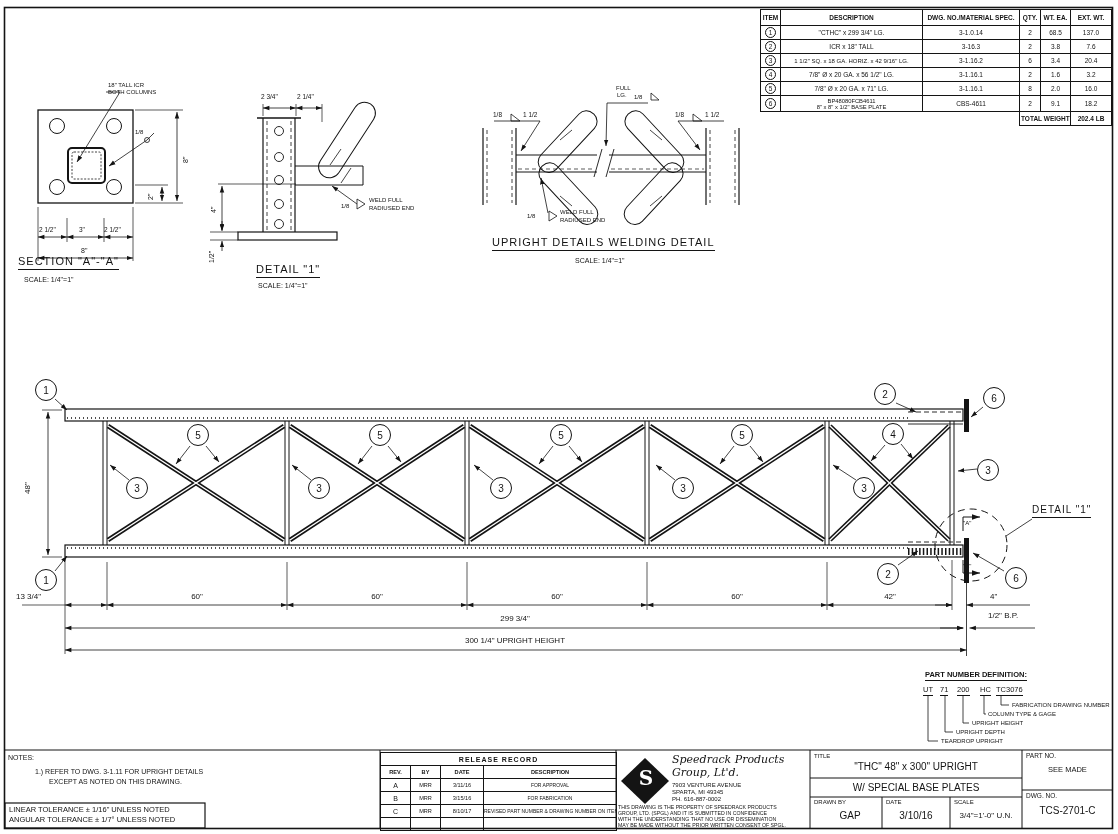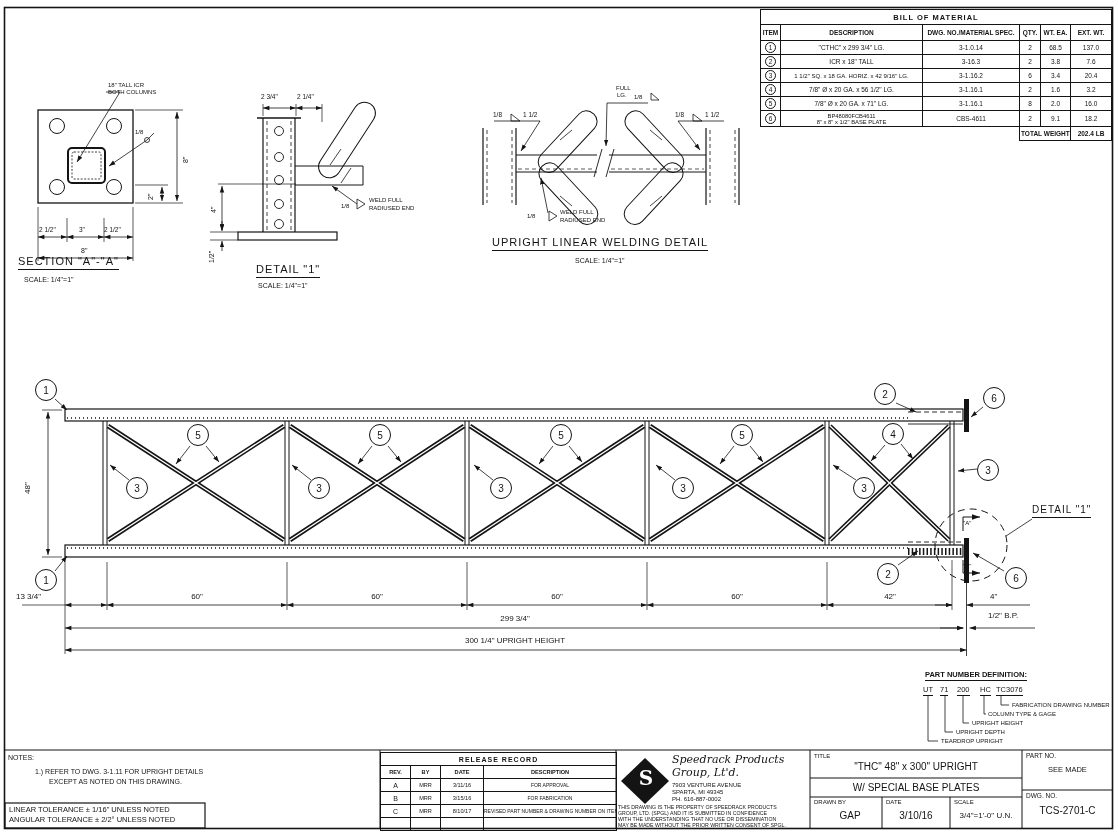--- a/index.html
+++ b/index.html
@@ -291,23 +291,20 @@
 <table class="bom">
   <colgroup>
         <col style="width:20px">
         <col style="width:142px">
         <col style="width:97px">
         <col style="width:21px">
         <col style="width:30px">
         <col style="width:41px">
       </colgroup>
   <tbody>
-        <tr class="cap">
-          <td colspan="6">BILL OF MATERIAL</td>
-        </tr>
   <tr class="hd">
     <td>ITEM</td>
     <td>DESCRIPTION</td>
     <td>DWG. NO./MATERIAL SPEC.</td>
     <td>QTY.</td>
     <td>WT. EA.</td>
     <td>EXT. WT.</td>
   </tr>
   <tr>
     <td><span class="itemc">1</span></td>
@@ -393,21 +390,21 @@
 <span class="t t65" style="left:493px;top:112px">1/8</span>
 <span class="t t65" style="left:523px;top:112px">1 1/2</span>
 <span class="t t65" style="left:675px;top:112px">1/8</span>
 <span class="t t65" style="left:705px;top:112px">1 1/2</span>
 <span class="t t6" style="left:616px;top:85px">FULL</span>
 <span class="t t6" style="left:617px;top:92px">LG.</span>
 <span class="t t6" style="left:634px;top:94px">1/8</span>
 <span class="t t6" style="left:527px;top:213px">1/8</span>
 <span class="t t6" style="left:560px;top:209px">WELD FULL</span>
 <span class="t t6" style="left:560px;top:217px">RADIUSED END</span>
-<span class="t t11 und" style="left:492px;top:237px">UPRIGHT LINEAR WELDING DETAIL</span>
+<span class="t t11 und" style="left:492px;top:237px">UPRIGHT DETAILS WELDING DETAIL</span>
 <span class="t t7" style="left:575px;top:257px">SCALE: 1/4"=1"</span>
 
 <div class="bal" style="left:35px;top:379px">
       <span>1</span>
     </div>
 <div class="bal" style="left:35px;top:569px">
       <span>1</span>
     </div>
 <div class="bal" style="left:874px;top:383px">
       <span>2</span>
@@ -479,21 +476,21 @@
 <span class="t t6" style="left:1012px;top:702px">FABRICATION DRAWING NUMBER</span>
 <span class="t t6" style="left:988px;top:711px">COLUMN TYPE &amp; GAGE</span>
 <span class="t t6" style="left:972px;top:720px">UPRIGHT HEIGHT</span>
 <span class="t t6" style="left:956px;top:729px">UPRIGHT DEPTH</span>
 <span class="t t6" style="left:941px;top:738px">TEARDROP UPRIGHT</span>
 
 <span class="t t7" style="left:8px;top:754px">NOTES:</span>
 <span class="t t7" style="left:35px;top:768px">1.) REFER TO DWG. 3-1.11 FOR UPRIGHT DETAILS</span>
 <span class="t t7" style="left:49px;top:778px">EXCEPT AS NOTED ON THIS DRAWING.</span>
 <span class="t t75" style="left:9px;top:806px">LINEAR TOLERANCE ± 1/16" UNLESS NOTED</span>
-<span class="t t75" style="left:9px;top:816px">ANGULAR TOLERANCE ± 2/2° UNLESS NOTED</span>
+<span class="t t75" style="left:9px;top:816px">ANGULAR TOLERANCE ± 1/7° UNLESS NOTED</span>
 
 <table class="rel">
   <colgroup>
         <col style="width:30px">
         <col style="width:30px">
         <col style="width:43px">
         <col style="width:133px">
       </colgroup>
   <tbody>
         <tr class="cap">

